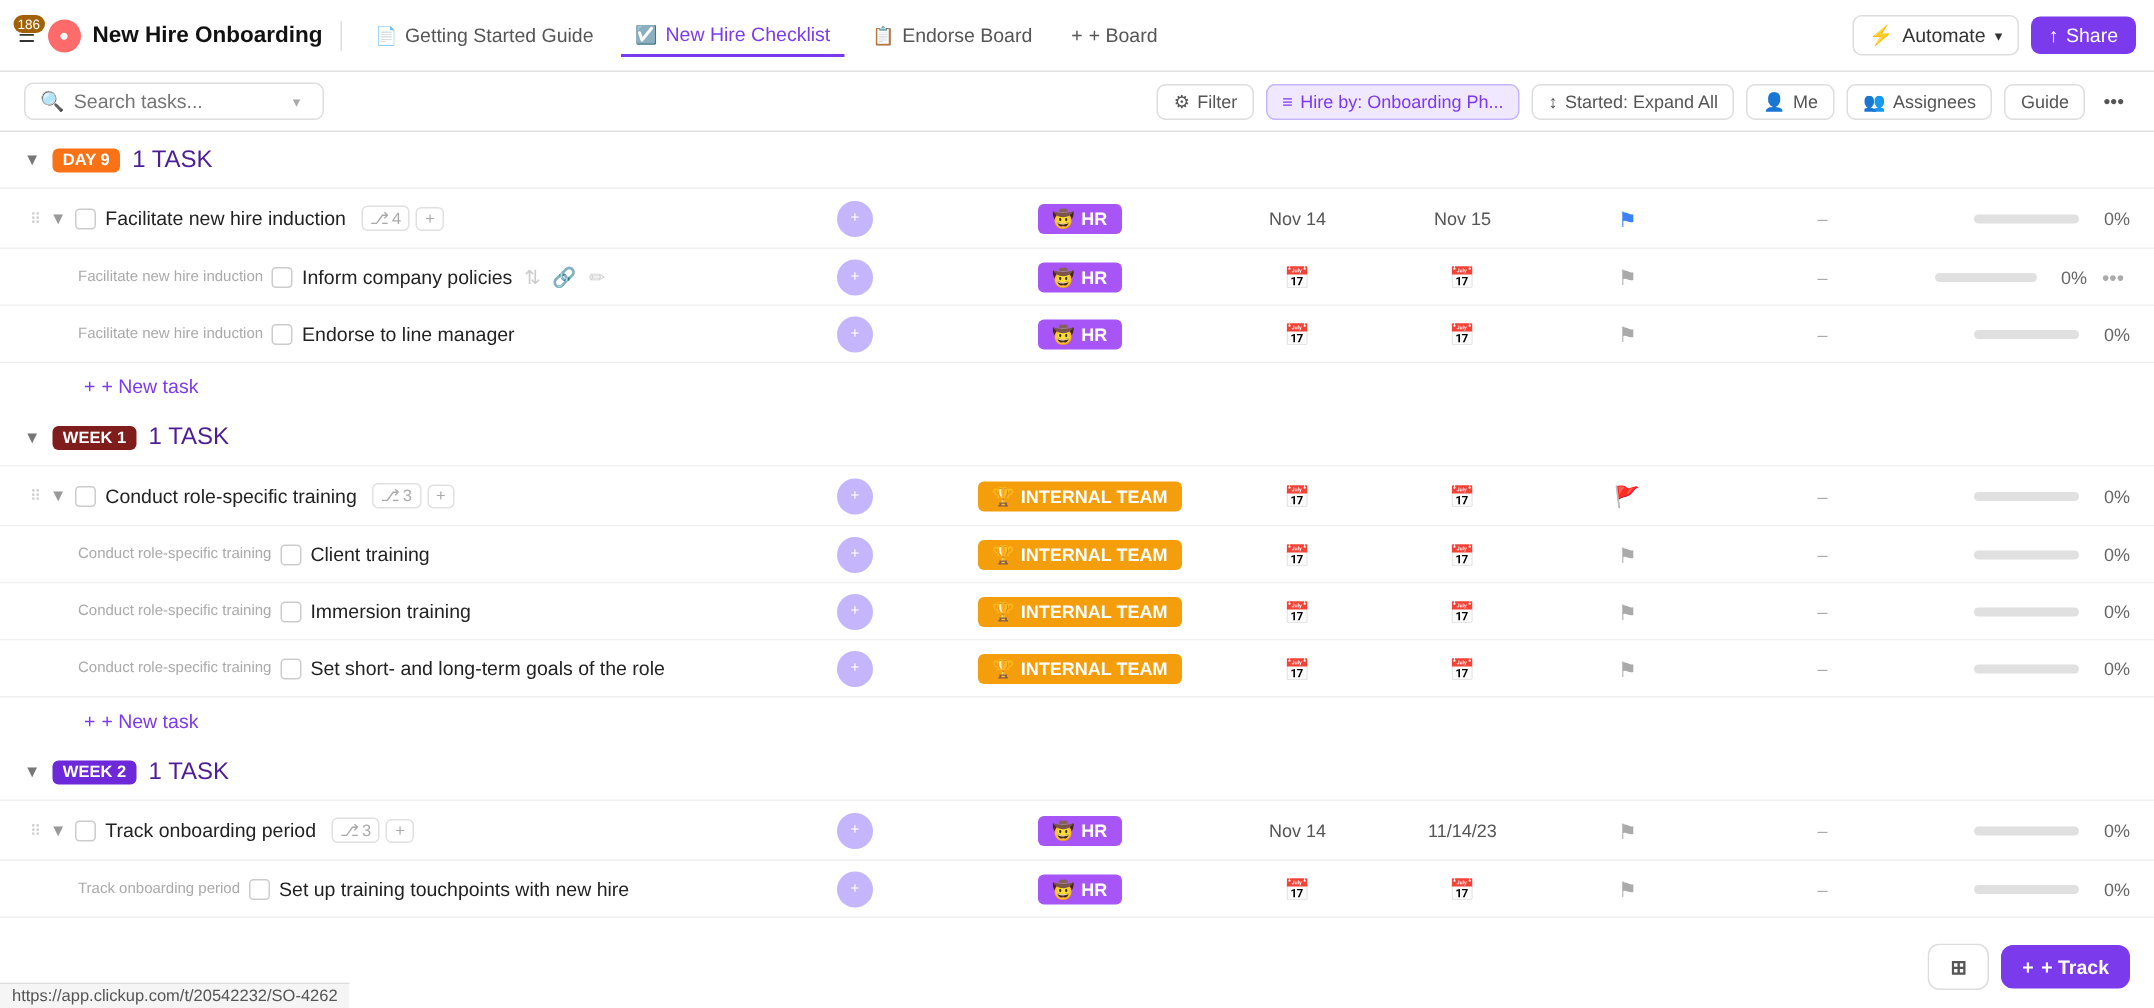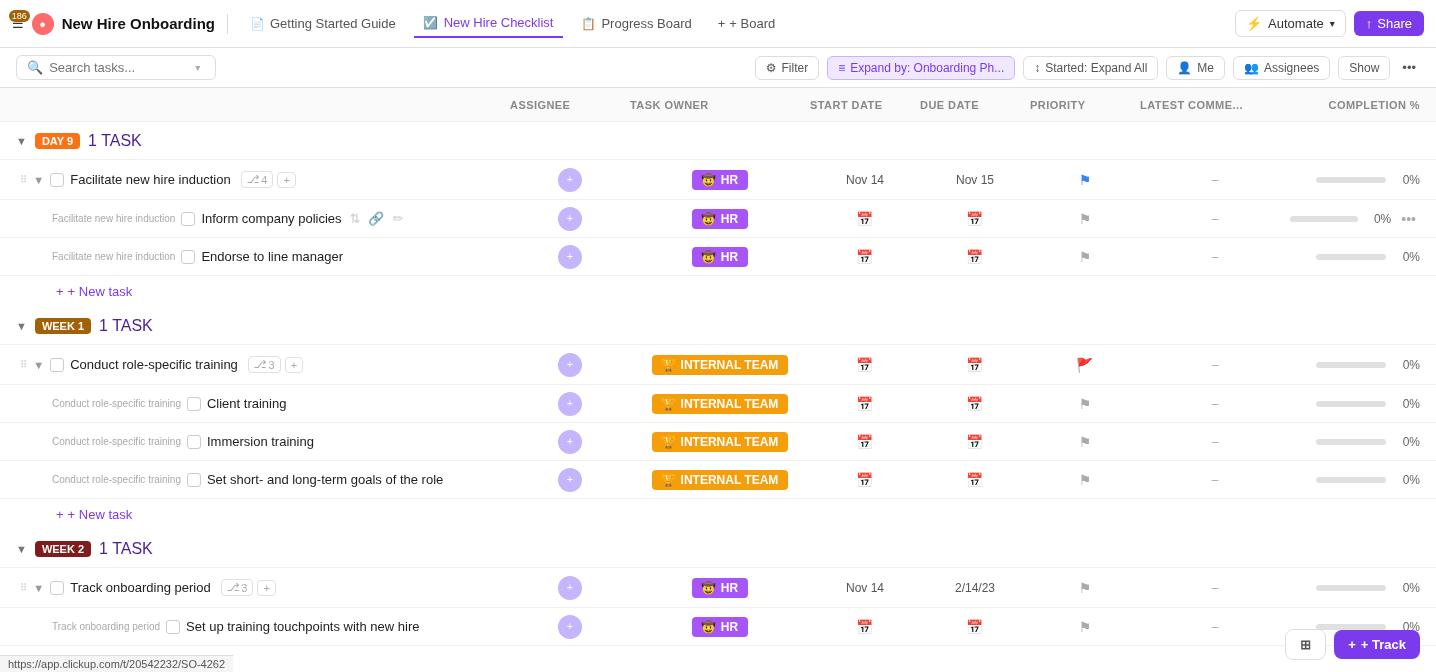--- a/index.html
+++ b/index.html
@@ -31,22 +31,22 @@
 
     
     .main { overflow-y: auto; height: calc(100vh - 88px); background: #fff; }
 
     
     .section { margin-bottom: 0; }
     .section-header { display: flex; align-items: center; height: 38px; padding: 0 16px; gap: 8px; background: #fff; border-bottom: 1px solid #f0f0f0; }
     .section-toggle { cursor: pointer; color: #777; font-size: 11px; }
     .section-badge { border-radius: 4px; padding: 2px 7px; font-size: 11px; font-weight: 700; color: #fff; }
     .badge-day1 { background: #f97316; }
-    .badge-week1 { background: #a16207; }
-    .badge-week2 { background: #7f1d1d; }
+    .badge-week1 { background: #7f1d1d; }
+    .badge-week2 { background: #6d28d9; }
     .task-count { color: #4c1d95; font-size: 16px; text-align: center; }
 
     
     .col-headers { display: grid; grid-template-columns: 1fr 120px 180px 110px 110px 110px 150px 130px; align-items: center; height: 34px; padding: 0 16px; background: #fafafa; border-bottom: 1px solid #eee; font-size: 11px; font-weight: 600; color: #888; text-transform: uppercase; letter-spacing: 0.04em; }
 
     
     .task-parent { display: grid; grid-template-columns: 1fr 120px 180px 110px 110px 110px 150px 130px; align-items: center; min-height: 40px; padding: 0 16px; border-bottom: 1px solid #f0f0f0; background: #fff; }
     .task-child { display: grid; grid-template-columns: 1fr 120px 180px 110px 110px 110px 150px 130px; align-items: center; min-height: 38px; padding: 0 16px; border-bottom: 1px solid #f0f0f0; background: #fff; }
 
     .task-name-cell { display: flex; align-items: center; gap: 6px; padding-left: 4px; }
@@ -120,21 +120,21 @@
     <div class="tab">
       <span class="tab-icon">📄</span>
       <span>Getting Started Guide</span>
     </div>
     <div class="tab active">
       <span class="tab-icon">☑️</span>
       <span>New Hire Checklist</span>
     </div>
     <div class="tab">
       <span class="tab-icon">📋</span>
-      <span>Progress Board</span>
+      <span>Endorse Board</span>
     </div>
     <div class="add-view">
       <span>+</span>
       <span>+ Board</span>
     </div>
   </div>
   <div class="topbar-right">
     <div class="btn-automate">
       <span>⚡</span>
       <span>Automate</span>
@@ -153,52 +153,42 @@
     <input type="text" placeholder="Search tasks..." style="">
     <span style="color:#aaa;font-size:10px;">▾</span>
   </div>
   <div class="toolbar-spacer"></div>
   <div class="toolbar-btn">
     <span>⚙</span>
     <span>Filter</span>
   </div>
   <div class="toolbar-btn active-group">
     <span>≡</span>
-    <span>Expand by: Onboarding Ph...</span>
+    <span>Hire by: Onboarding Ph...</span>
   </div>
   <div class="toolbar-btn">
     <span>↕</span>
     <span>Started: Expand All</span>
   </div>
   <div class="toolbar-btn">
     <span>👤</span>
     <span>Me</span>
   </div>
   <div class="toolbar-btn">
     <span>👥</span>
     <span>Assignees</span>
   </div>
   <div class="toolbar-btn">
-    <span>Show</span>
+    <span>Guide</span>
   </div>
   <span class="more-btn">•••</span>
 </div>
 
 <div class="main">
 
-  <div class="col-headers">
-    <div></div>
-    <div>ASSIGNEE</div>
-    <div>TASK OWNER</div>
-    <div>START DATE</div>
-    <div>DUE DATE</div>
-    <div>PRIORITY</div>
-    <div>LATEST COMME...</div>
-    <div style="display:flex;align-items:center;justify-content:flex-end;gap:4px;">COMPLETION %</div>
-  </div>
 
   <div class="section">
     <div class="section-header">
       <span class="section-toggle">▼</span>
       <span class="section-badge badge-day1">DAY 9</span>
       <span class="task-count">1 TASK</span>
     </div>
 
     <div class="task-parent">
       <div class="task-name-cell">
@@ -513,21 +503,21 @@
       <div class="owner-cell">
         <div class="owner-badge owner-hr">
           <span>🤠</span>
           <span>HR</span>
         </div>
       </div>
       <div class="date-cell">
         <span>Nov 14</span>
       </div>
       <div class="date-cell">
-        <span>2/14/23</span>
+        <span>11/14/23</span>
       </div>
       <div class="priority-cell">
         <span class="priority-flag" style="color:#aaa;">⚑</span>
       </div>
       <div class="comment-cell">
         <span>–</span>
       </div>
       <div class="completion-cell">
         <div class="progress-bar">
           <div class="progress-fill" style="width:0%"></div>

